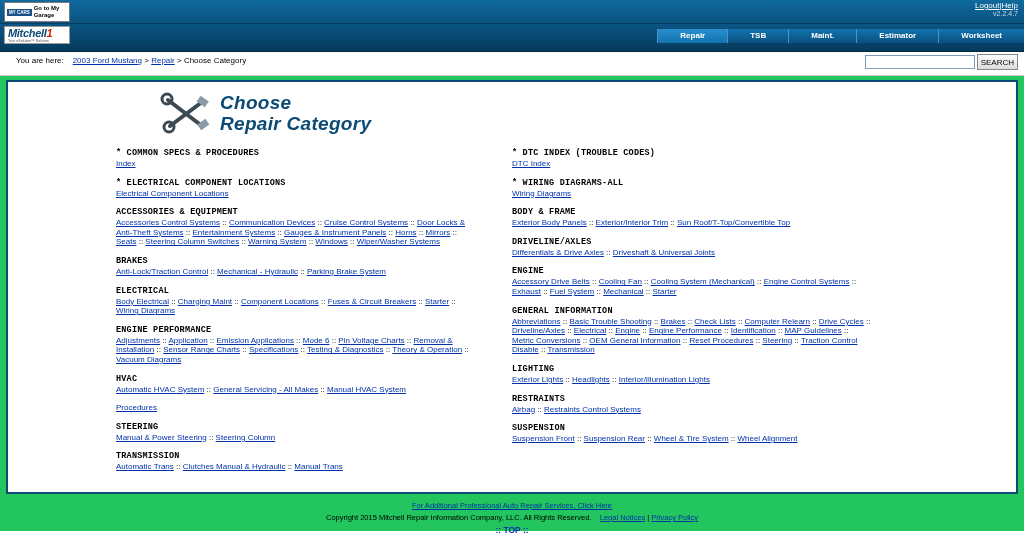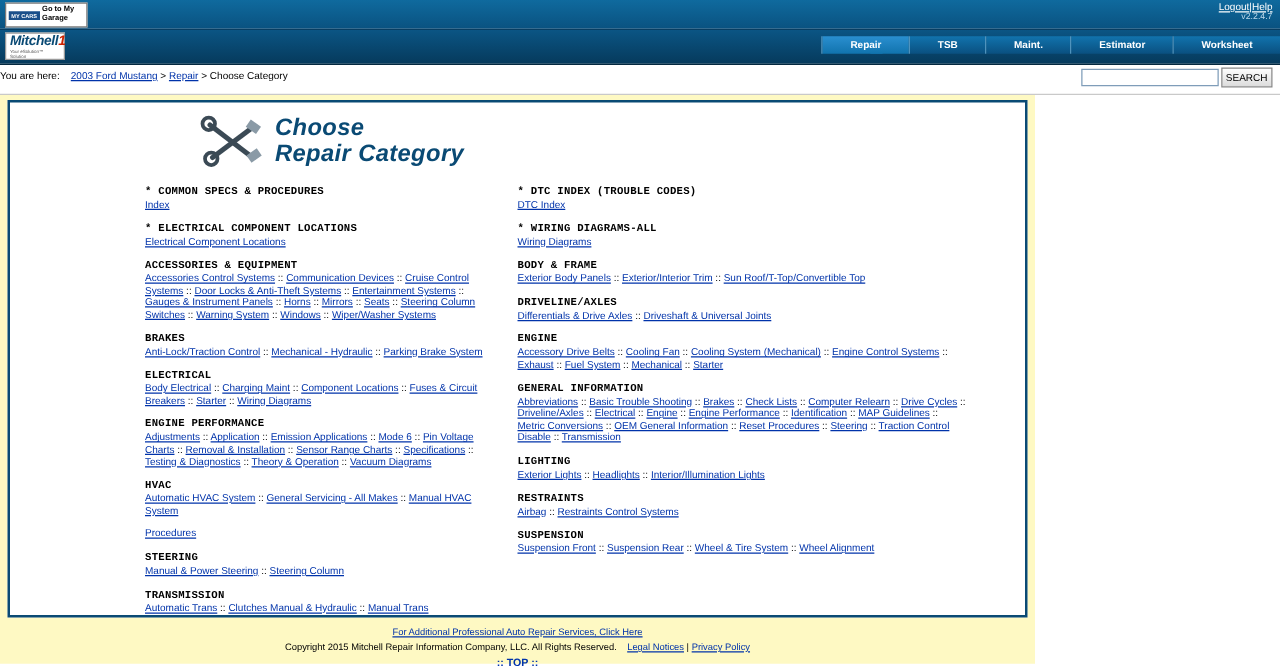--- a/index.html
+++ b/index.html
@@ -57,21 +57,21 @@
     height: 28px;
     background: #0a4a74;
     background: linear-gradient(to bottom, #0b5584 0%, #063a5c 100%);
     border-bottom: 1px solid #04283f;
   }
   .brand-logo {
     position: absolute; left: 4px; top: 2px;
     background: #ffffff;
     border: 1px solid #9a9a9a;
     padding: 1px 3px 0 3px;
-    width: 48px;
+    width: 66px;
   }
   .brand-logo .m1 {
     font-size: 11px; font-weight: bold; color: #0a4a74;
     font-style: italic; line-height: 11px; letter-spacing: -0.3px;
   }
   .brand-logo .m1 .dot { color: #cc2200; }
   .brand-logo .m2 {
     font-size: 3.6px; color: #555; line-height: 4px;
   }
   .navtabs {
@@ -97,21 +97,21 @@
   }
 
   
   .crumbbar {
     position: relative;
     height: 24px;
     background: #ffffff;
     border-bottom: 1px solid #c9c9c9;
     font-size: 8px;
     color: #000;
-    padding: 4px 0 0 0;
+    padding: 4px 0 0 16px;
   }
   .crumbbar a { color: #0033aa; }
   .search-wrap {
     position: absolute; right: 6px; top: 2px;
     display: flex; align-items: center;
   }
   .search-input {
     width: 110px; height: 14px;
     border: 1px solid #7f9db9;
     font-size: 8px;
@@ -124,23 +124,23 @@
     padding: 0 3px;
     border: 1px solid #888;
     background: linear-gradient(to bottom,#fdfdfd,#dcdcdc);
     cursor: pointer;
     text-align: center;
   }
 
   
   .page {
     position: relative;
-    width: 828px;
+    width: 1024px;
     height: 455px;
-    background: #fef9c3;
+    background: #22c55e;
     padding: 4px 6px 0 6px;
   }
   .panel {
     border: 2px solid #0a4a74;
     height: 414px;
     background: #ffffff;
     position: relative;
     overflow: hidden;
   }
   .panel-head {

